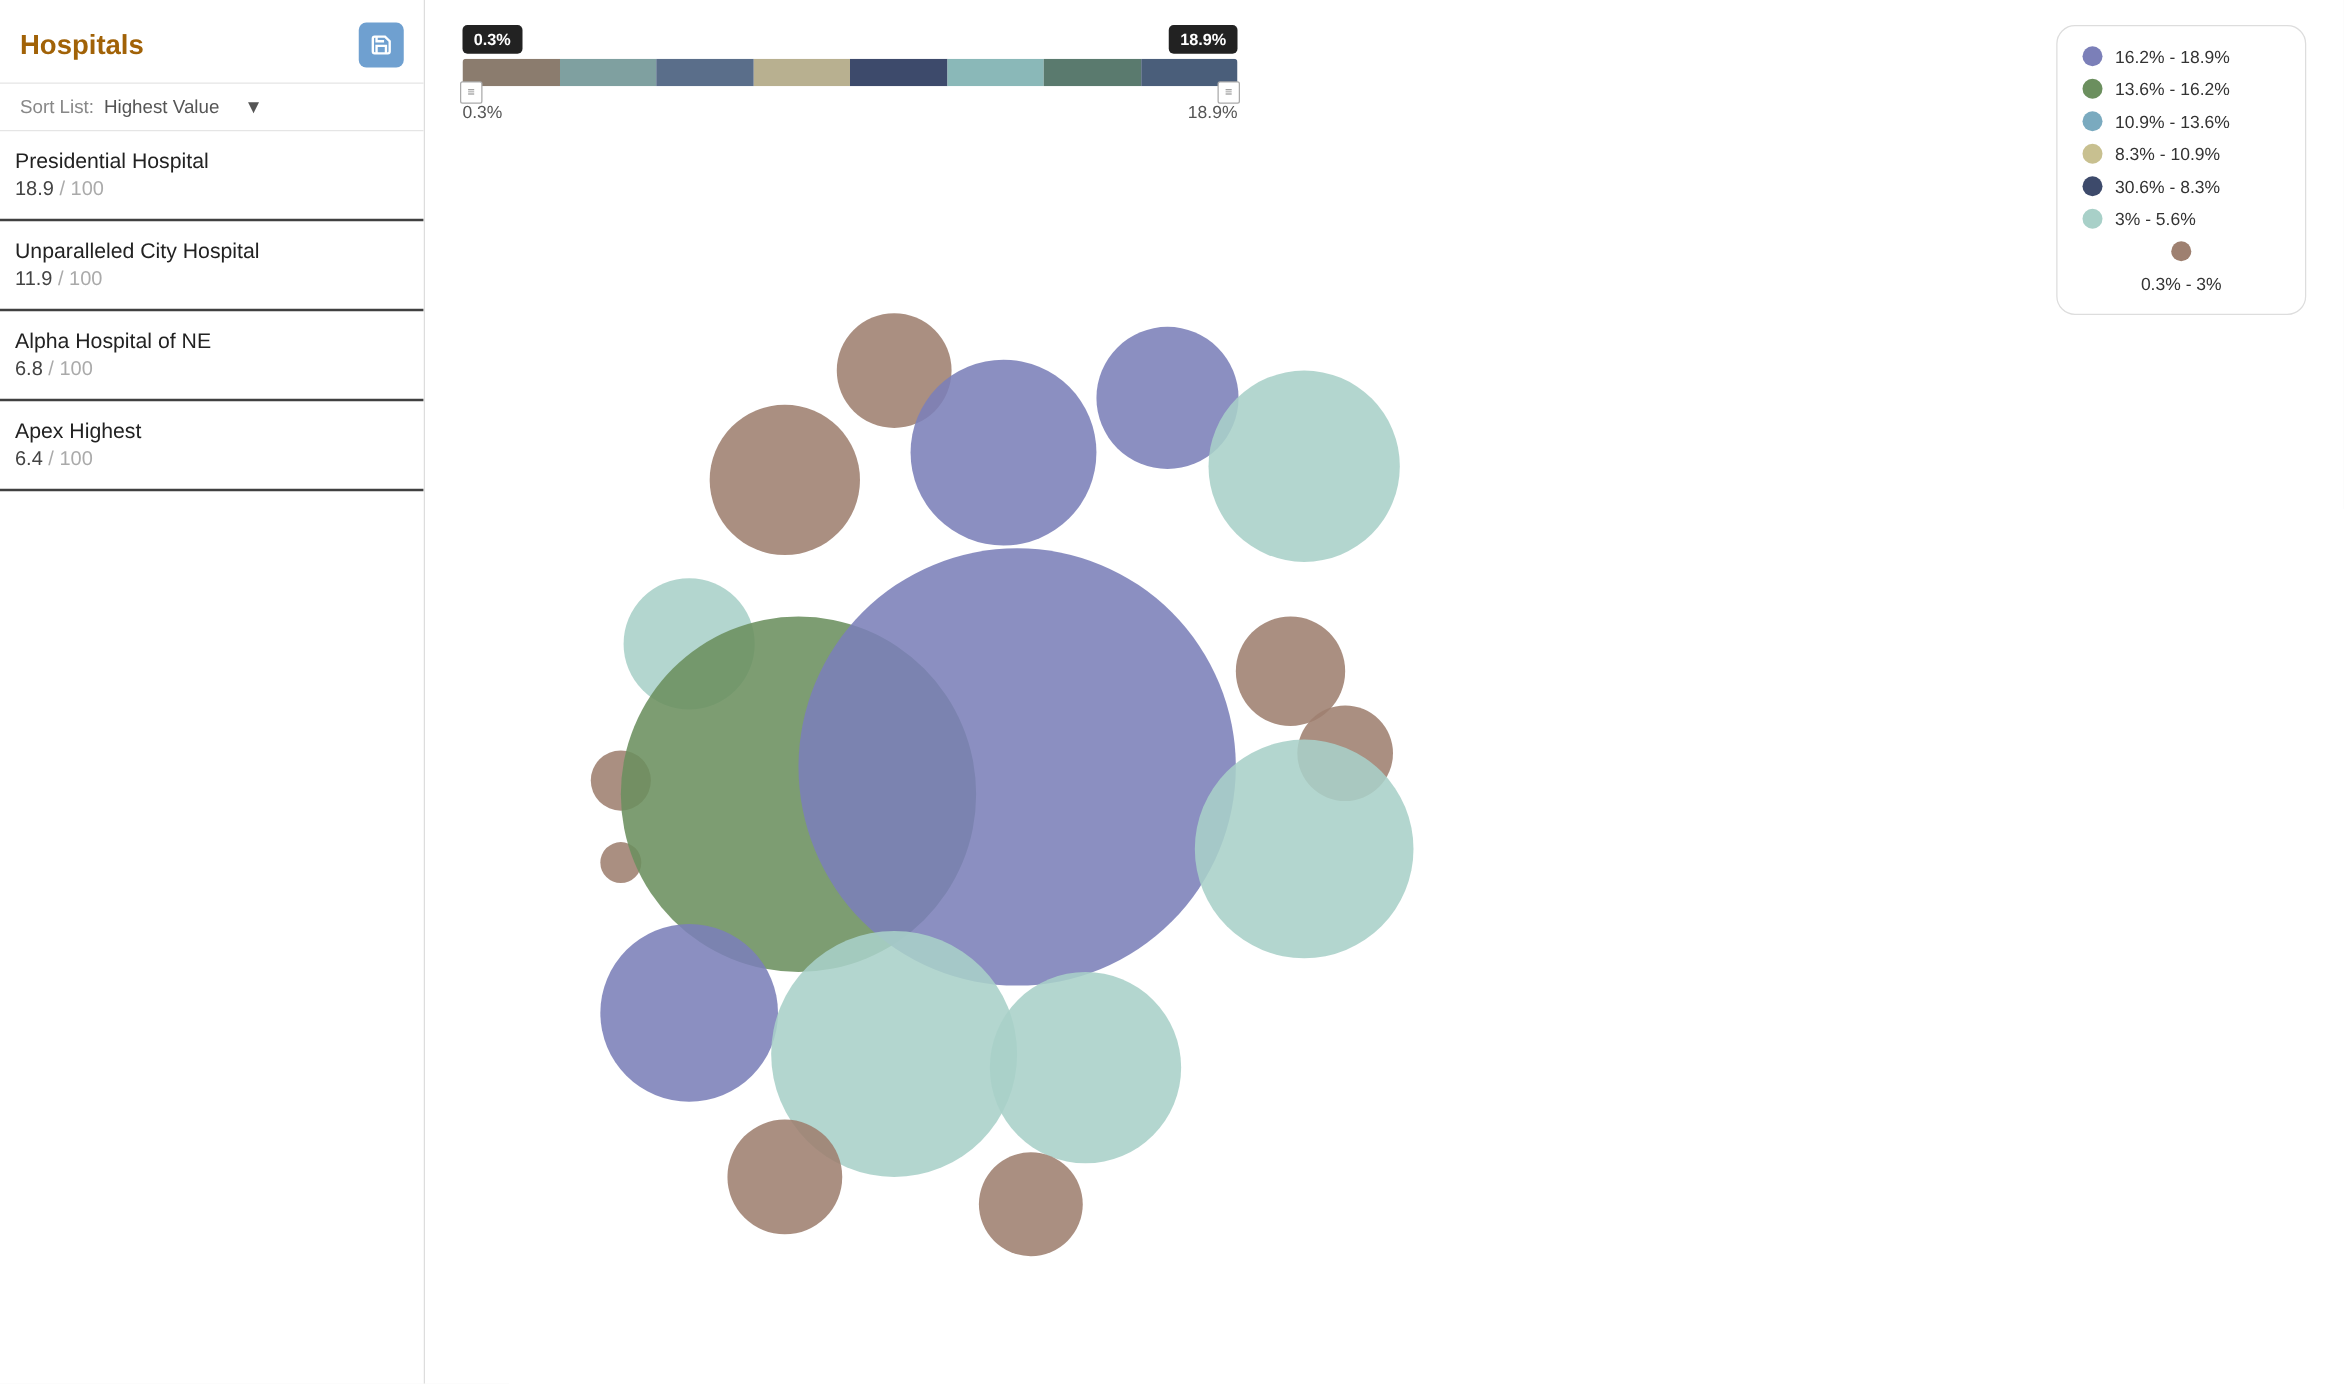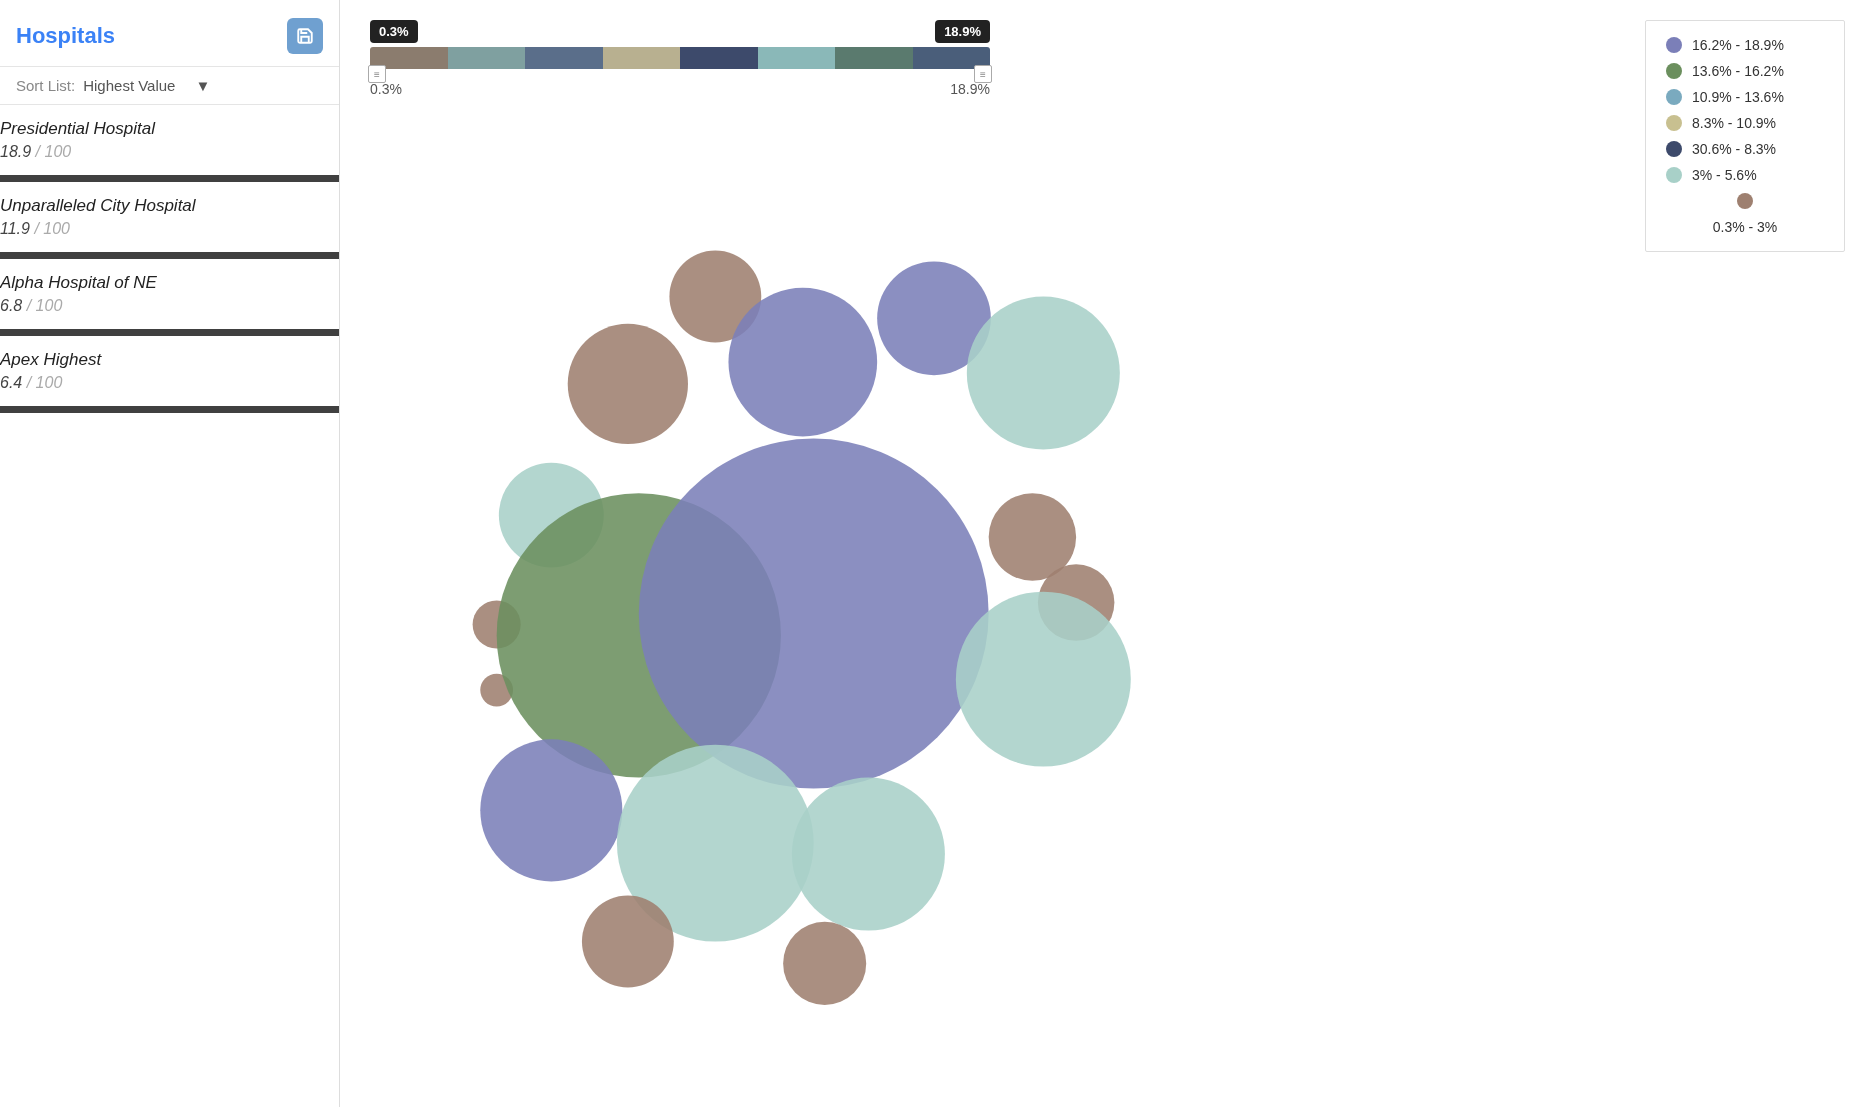--- a/index.html
+++ b/index.html
@@ -28,21 +28,21 @@
       display: flex;
       align-items: center;
       justify-content: space-between;
       padding: 18px 16px 12px 16px;
       border-bottom: 1px solid #e5e5e5;
     }
 
     #sidebar-title {
       font-size: 22px;
       font-weight: 700;
-      color: #3b82f6;
+      color: #a16207;
     }
 
     #save-button {
       background: #6fa0d0;
       border: none;
       border-radius: 6px;
       width: 36px;
       height: 36px;
       cursor: pointer;
       display: flex;
@@ -75,24 +75,23 @@
       align-items: center;
       gap: 20px;
     }
 
     #hospital-list {
       flex: 1;
       overflow-y: auto;
     }
 
     .hospital-item {
-      border-bottom: 7px solid #404040;
-      padding: 14px 0;
+      border-bottom: 2px solid #404040;
+      padding: 14px 12px;
       cursor: pointer;
-      font-style: italic;
     }
 
     .hospital-item.selected {
       background: #6b8f5e;
     }
 
     .hospital-name {
       font-size: 17px;
       font-weight: 500;
       color: #222;
@@ -211,21 +210,21 @@
       justify-content: center;
     }
 
     
     #legend {
       position: absolute;
       right: 30px;
       top: 20px;
       background: #fff;
       border: 1px solid #ddd;
-      border-radius: 2px;
+      border-radius: 15px;
       padding: 16px 20px;
       min-width: 200px;
     }
 
     .legend-item {
       display: flex;
       align-items: center;
       gap: 10px;
       margin-bottom: 10px;
     }

